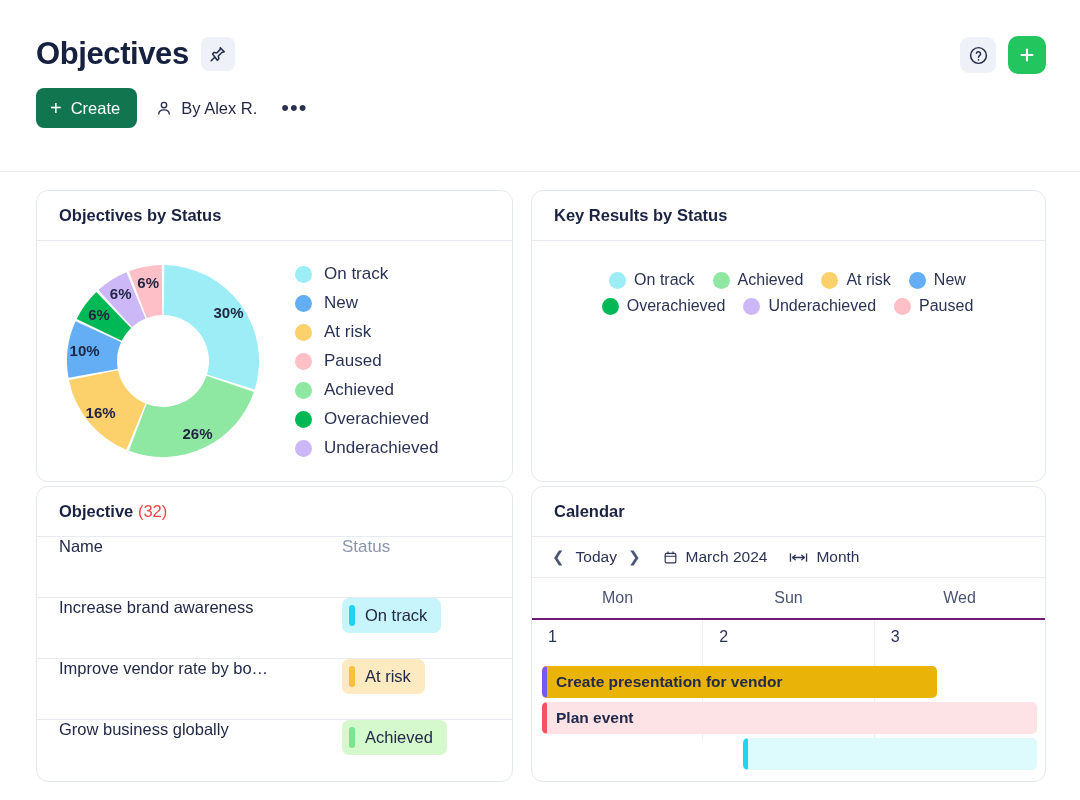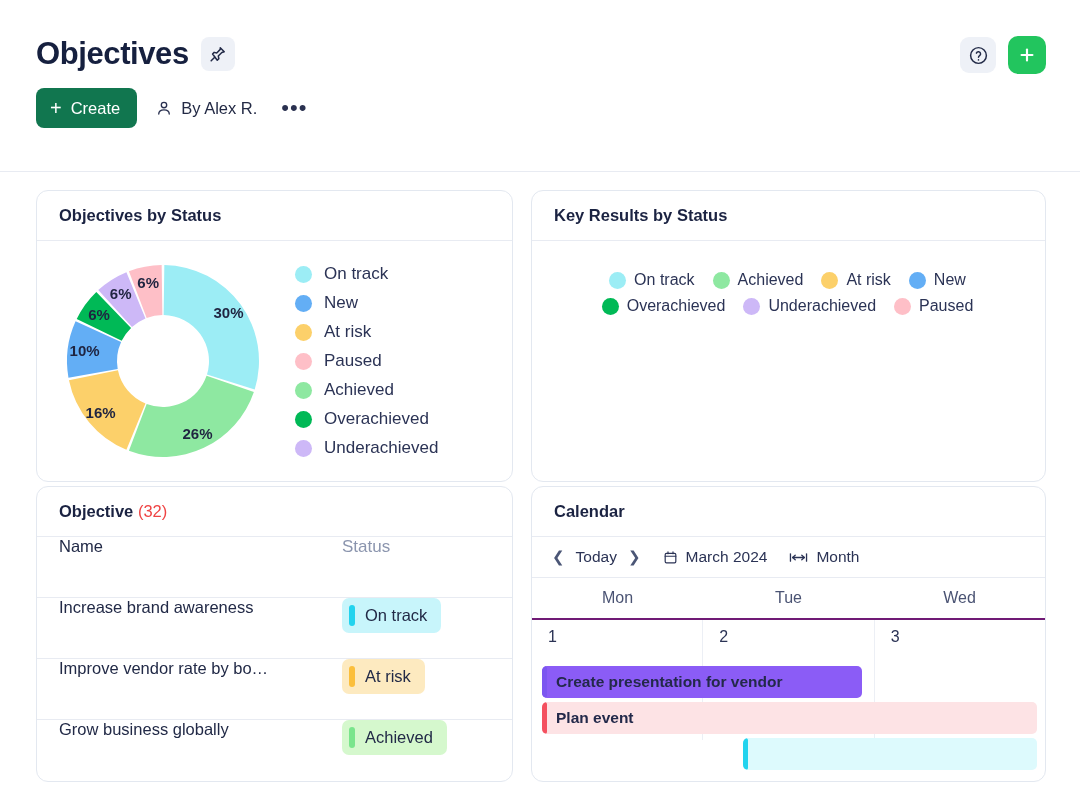--- a/index.html
+++ b/index.html
@@ -289,31 +289,31 @@
             <line x1="24" y1="3" x2="24" y2="13"></line>
           <line x1="5" y1="8" x2="21" y2="8"></line>
             <polyline points="8.5,4.8 5,8 8.5,11.2"></polyline>
             <polyline points="17.5,4.8 21,8 17.5,11.2"></polyline>
         </svg>
         <span>Month</span>
       </div>
     </div>
     <div class="cal-daynames" id="cal-daynames">
         <div>Mon</div>
-        <div>Tue</div>
+        <div>Sun</div>
         <div>Wed</div>
       </div>
     <div class="cal-grid">
       <div class="cal-cols" id="cal-cols">
           <div>1</div>
           <div>2</div>
           <div>3</div>
         </div>
       <div id="cal-events">
-          <div class="event" style="left: 10px; width: 320px; top: 46px; background: #8b5cf6;">
+          <div class="event" style="left: 10px; width: 395px; top: 46px; background: #eab308;">
             <span class="lbar" style="background:#7c56f0"></span>
       <span>Create presentation for vendor</span>
           </div>
           <div class="event" style="left: 10px; width: 495px; top: 82px; background: rgb(253, 227, 229);">
             <span class="lbar" style="background:#f4505f"></span>
       <span>Plan event</span>
           </div>
           <div class="event" style="left: 211px; width: 294px; top: 118px; background: rgb(221, 250, 253);">
             <span class="lbar" style="background:#22d3ee"></span>
       <span></span>

